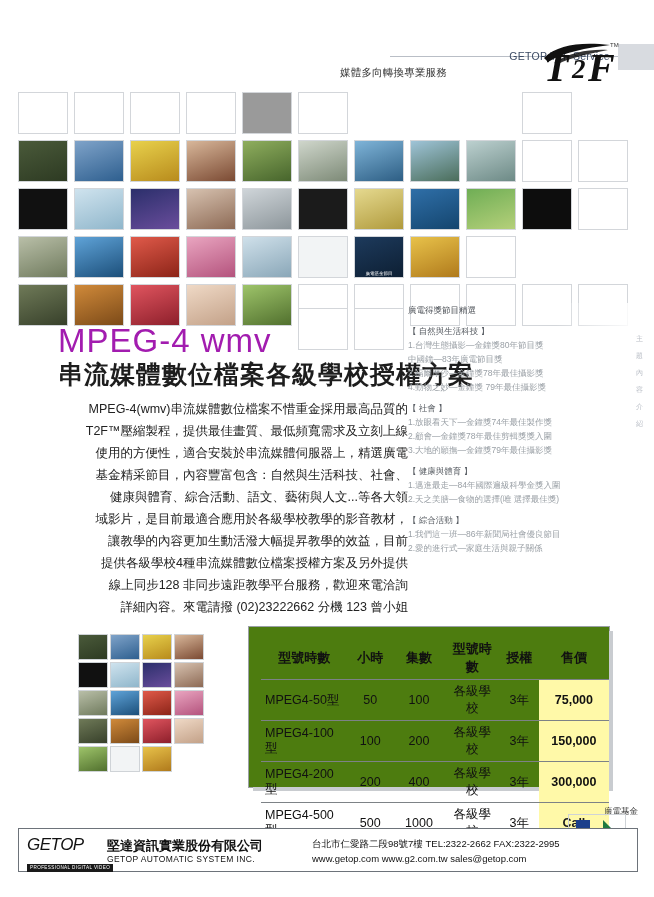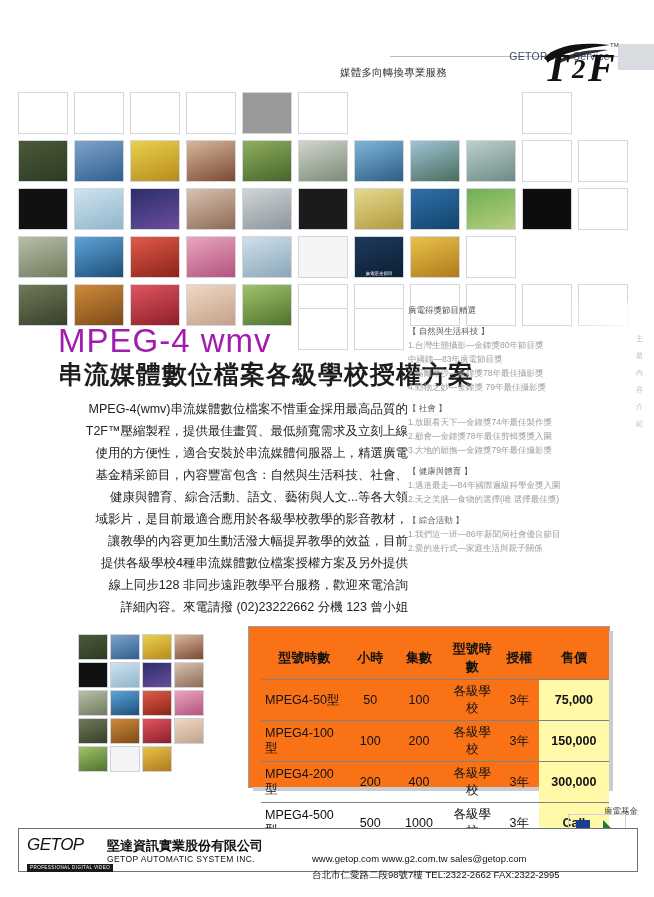--- a/index.html
+++ b/index.html
@@ -47,39 +47,39 @@
   .awards .it{color:#9aa0a6;}
   .awards-fade{position:absolute;left:408px;top:303px;width:246px;height:300px;
     background:linear-gradient(to right, rgba(255,255,255,0) 60%, rgba(255,255,255,.92) 92%);}
   .edge-marks{position:absolute;left:636px;top:330px;width:18px;font-size:7px;color:#b9bec6;line-height:17px;}
 
   
   .minigrid{position:absolute;left:78px;top:634px;width:128px;height:140px;background:#ffffff;}
   .mini{position:absolute;width:30px;height:26px;border:1px solid #cfd3d7;box-sizing:border-box;overflow:hidden;}
 
   
-  .pricebox{position:absolute;left:248px;top:626px;width:360px;height:160px;border:1px solid #9aa0a6;background:#f97316;}
+  .pricebox{position:absolute;left:248px;top:626px;width:360px;height:160px;border:1px solid #9aa0a6;background:#4d7c0f;}
   table.price{position:absolute;left:12px;top:10px;border-collapse:collapse;font-size:12.5px;}
   table.price th{font-weight:bold;font-size:13px;padding:3px 6px;text-align:center;color:#111;}
   table.price td{padding:3px 6px;text-align:center;color:#111;border-top:1px solid #7d8286;}
   table.price td.model{text-align:left;padding-left:4px;}
   table.price tr.first td{border-top:1px solid #7d8286;}
   .hl{background:#fff9a8;font-weight:bold;}
   .hl.call{color:#1d1d1d;}
   .pricebox .shadow{position:absolute;left:4px;top:160px;width:360px;height:4px;background:#c9ccd0;}
   .pricebox .shadowr{position:absolute;left:360px;top:4px;width:4px;height:160px;background:#c9ccd0;}
 
   
   .footer{position:absolute;left:18px;top:828px;width:618px;height:42px;border:1px solid #6d737a;background:#fff;}
   .getop{position:absolute;left:8px;top:6px;}
   .getop .g1{font-size:17px;font-weight:normal;font-style:italic;color:#111;letter-spacing:-.5px;}
   .getop .g2{margin-top:1px;font-size:4.6px;letter-spacing:.4px;background:#1a1a1a;color:#fff;padding:1.5px 3px;display:inline-block;}
   .f-cn{position:absolute;left:88px;top:8px;font-size:13px;font-weight:bold;color:#111;}
   .f-en{position:absolute;left:88px;top:25px;font-size:8.5px;letter-spacing:.4px;color:#111;}
-  .f-addr{position:absolute;left:293px;top:9px;font-size:9.5px;color:#111;margin-top:31px;}
+  .f-addr{position:absolute;left:293px;top:9px;font-size:9.5px;color:#111;}
   .f-web{position:absolute;left:293px;top:24px;font-size:9.5px;color:#111;}
   .gbrand{position:absolute;left:566px;top:806px;width:72px;height:60px;}
   .gbrand .lbl{position:absolute;left:0;top:0;width:72px;text-align:right;font-size:8.5px;color:#333;}
   .gb-blue{position:absolute;left:10px;top:14px;width:14px;height:34px;background:#1b3f8b;}
   .gb-red{position:absolute;left:24px;top:26px;width:13px;height:22px;background:#c0242b;}
   .gb-green{position:absolute;left:10px;top:48px;width:27px;height:8px;background:#1f7a3f;}
   .gb-arrow{position:absolute;left:37px;top:14px;width:0;height:0;border-left:11px solid #1f7a3f;border-top:11px solid transparent;border-bottom:11px solid transparent;}
   .gb-box{position:absolute;left:2px;top:8px;width:56px;height:52px;border:1px solid #cfd3d7;}
 </style>
 </head>

